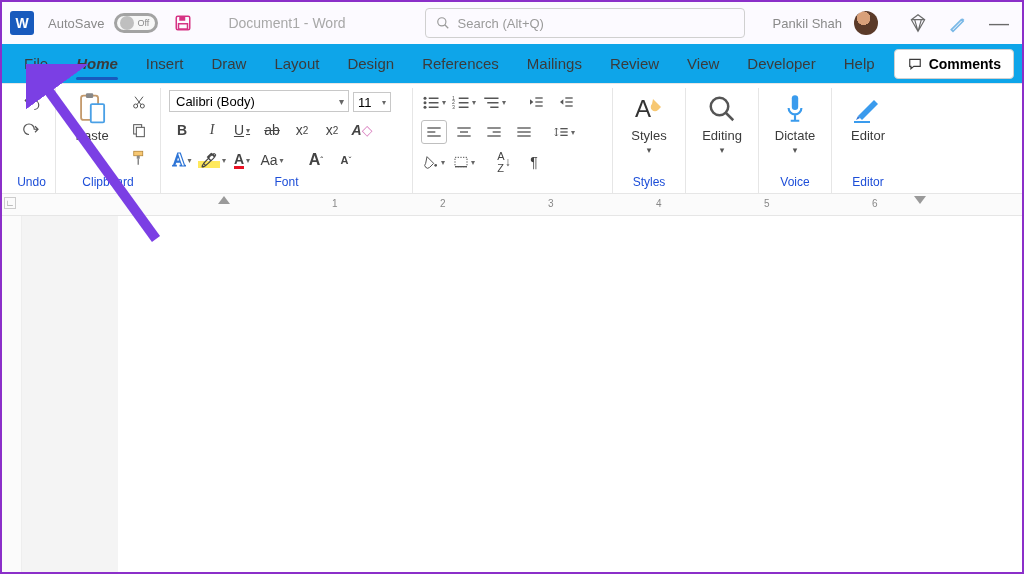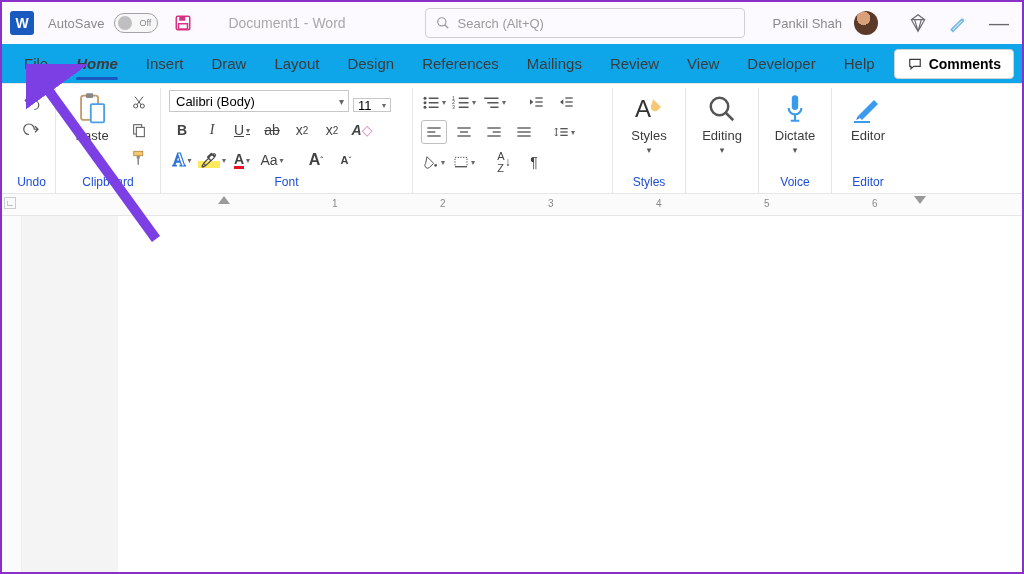--- a/index.html
+++ b/index.html
@@ -2,21 +2,21 @@
 <html><head>
 <meta charset="utf-8">
 <style>
   * { box-sizing: border-box; margin: 0; padding: 0; font-family: 'Segoe UI', Tahoma, sans-serif; }
   body { width: 1024px; height: 574px; background: #fff; border: 2px solid #8b2fc9; overflow: hidden; position: relative; }
 
   
   .titlebar { height: 42px; display: flex; align-items: center; padding: 0 8px; gap: 8px; background: #fcfaff; }
   .word-icon { width: 24px; height: 24px; background: #185abd; color:#fff; font-weight:bold; font-size:14px; display:flex; align-items:center; justify-content:center; border-radius:3px; }
   .autosave-label { color:#8a8a8a; font-size:13px; margin-left:6px; }
-  .toggle { width:44px; height:20px; border-radius:10px; border:1px solid #a3a3a3; display:flex; align-items:center; padding:1px 3px; gap:3px; background:#f7f7f7; margin-left:2px;}
+  .toggle { width:44px; height:20px; border-radius:10px; border:3px solid #a3a3a3; display:flex; align-items:center; padding:1px 3px; gap:3px; background:#f7f7f7; margin-left:2px;}
   .toggle .knob { width:14px; height:14px; border-radius:50%; background:#bfbfbf; }
   .toggle .off { font-size:9px; color:#8a8a8a; margin-left:auto; margin-right:3px;}
   .save-ico { width:18px; height:18px; margin-left:8px; }
   .doc-title { color:#a8a8a8; font-size:14px; margin-left:28px; }
   .searchbox { flex: 0 0 320px; margin-left:auto; margin-right:20px; height:30px; border:1px solid #d0d0d0; border-radius:4px; display:flex; align-items:center; padding:0 10px; color:#9a9a9a; font-size:13px; gap:8px; background:#fcfaff;}
   .username { color:#8a8a8a; font-size:13px; margin-right:4px; }
   .avatar { width:24px; height:24px; border-radius:50%; background: radial-gradient(circle at 40% 30%, #d9a07a 0 30%, #5b3a29 31% 100%); margin-right:16px;}
   .ico-btn { width:32px; height:32px; display:flex; align-items:center; justify-content:center; color:#6a6a6a; }
   .minimize { font-size:20px; letter-spacing:-2px; }
 
@@ -36,21 +36,21 @@
   .col { display:flex; flex-direction:column; gap:4px; align-items:center; }
   .row { display:flex; align-items:flex-end; gap:4px; }
   .smallbtn { width:26px; height:24px; display:flex; align-items:center; justify-content:center; color:#444; font-size:14px; border-radius:3px; cursor:pointer;}
   .smallbtn .dd { font-size:8px; margin-left:2px; color:#666; }
   .bigbtn { display:flex; flex-direction:column; align-items:center; justify-content:center; gap:2px; padding:2px 6px; cursor:pointer; min-width:56px;}
   .bigbtn .icn { width:34px; height:34px; display:flex; align-items:center; justify-content:center;}
   .bigbtn .lbl { font-size:13px; color:#3b3b3b; }
   .bigbtn .ddrow { font-size:9px; color:#555;}
   .fontname { width:180px; height:22px; border:1px solid #c8c8c8; font-size:13px; padding:0 18px 0 6px; background:#fff; display:flex; align-items:center; position:relative;}
   .fontname::after{content:'▾'; position:absolute; right:4px; font-size:10px; color:#666;}
-  .fontsize { width:38px; height:14px; border:1px solid #c8c8c8; font-size:13px; padding:0 4px; display:flex; align-items:center; justify-content:space-between;}
+  .fontsize { width:38px; height:20px; border:1px solid #c8c8c8; font-size:13px; padding:0 4px; display:flex; align-items:center; justify-content:space-between;}
   .fontsize .dd{font-size:8px;color:#666;}
   .alignbox { border:1px solid #bfbfbf; border-radius:3px; padding:2px; display:flex; align-items:center; justify-content:center;}
   .under { text-decoration:underline; }
   .strike { text-decoration:line-through; }
   .sub{font-size:10px;} .sup{font-size:10px;}
 
   
   .Aout{font-family:Georgia,serif;font-weight:bold;font-size:18px;color:#fff;-webkit-text-stroke:1.2px #2e75d6;}
   .Ahi{background:linear-gradient(#fff 55%,#ffe95c 55%);padding:0 2px;font-weight:bold;}
   .Ared{border-bottom:3px solid #e81123;font-weight:bold;line-height:14px;display:inline-block;}

